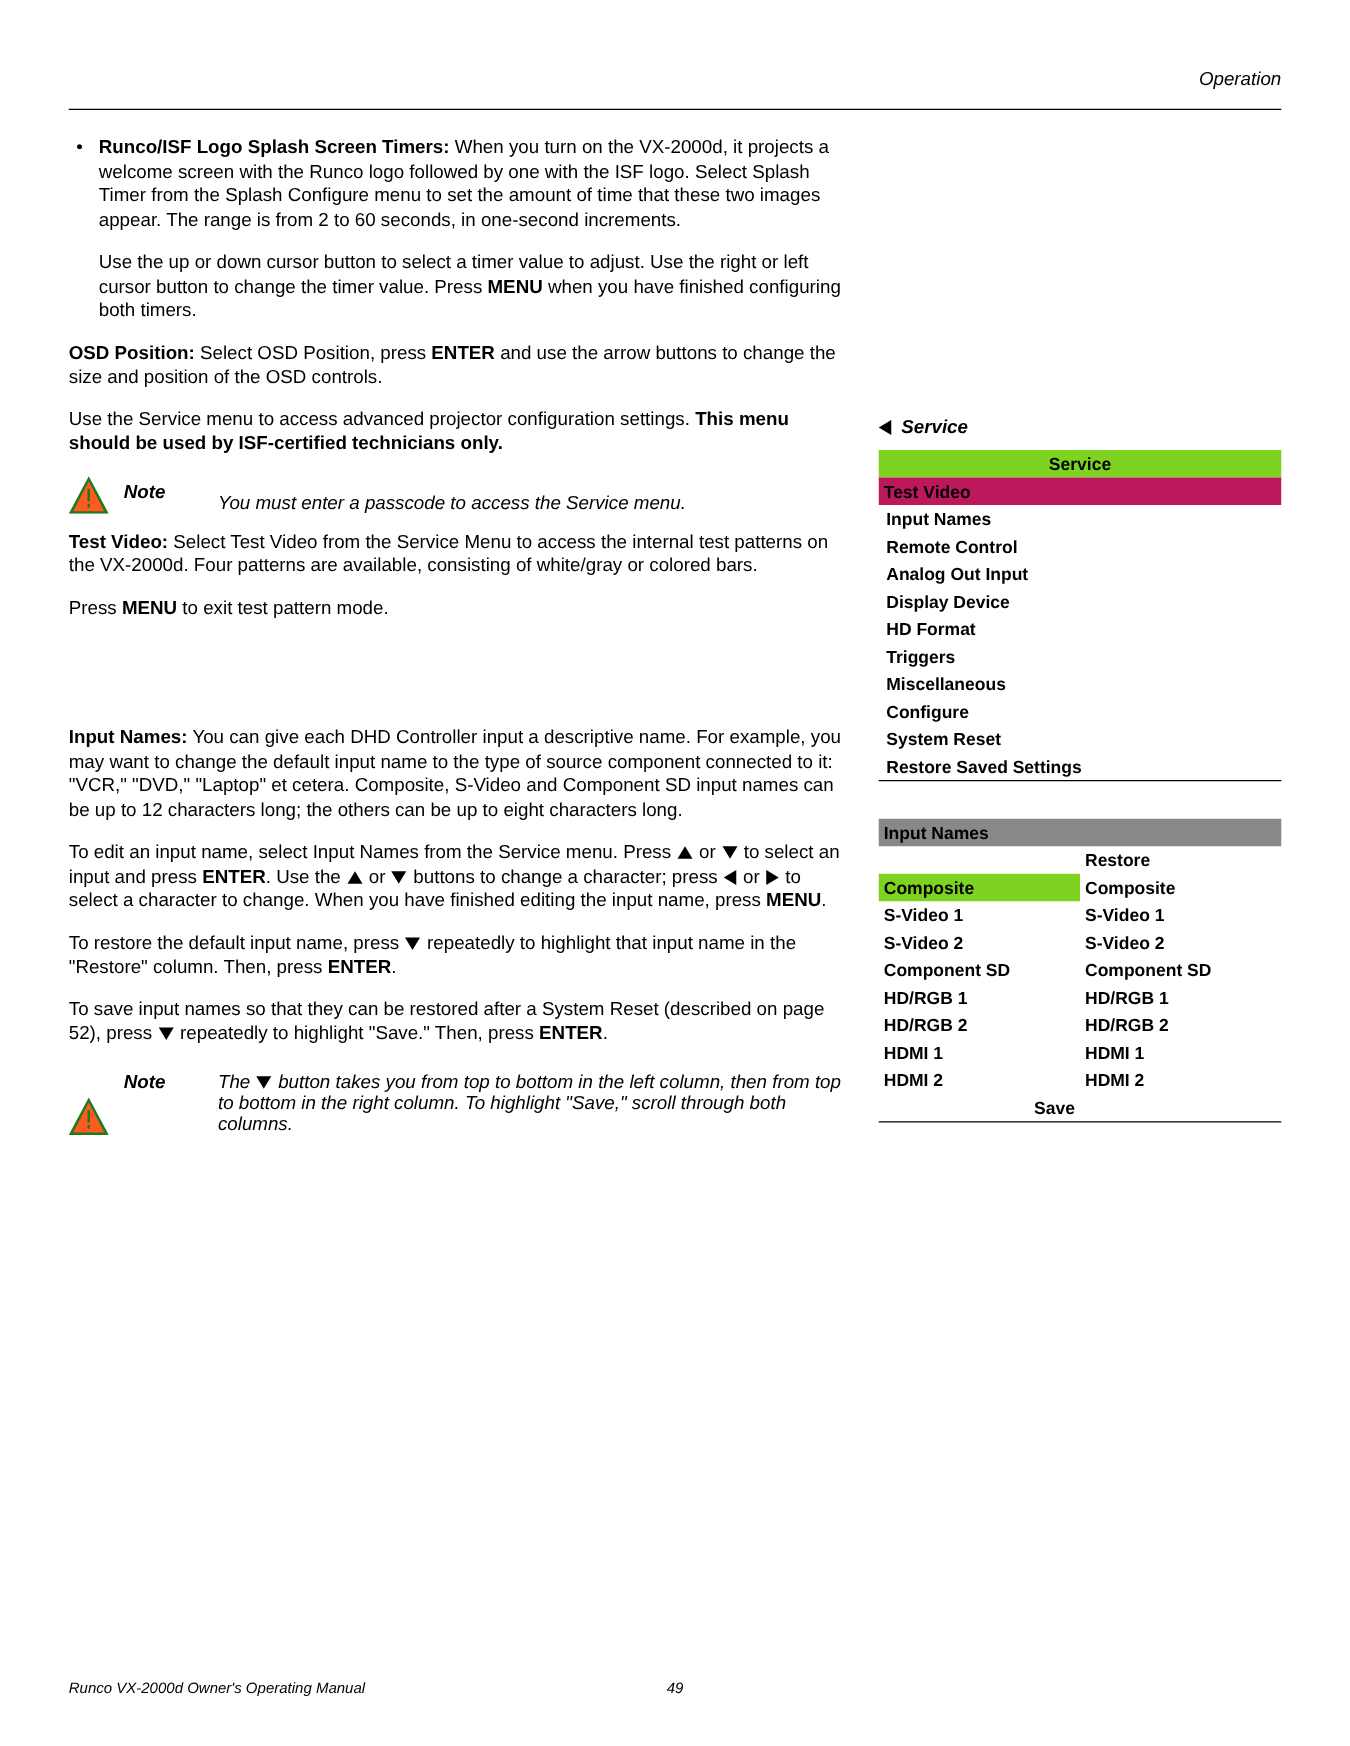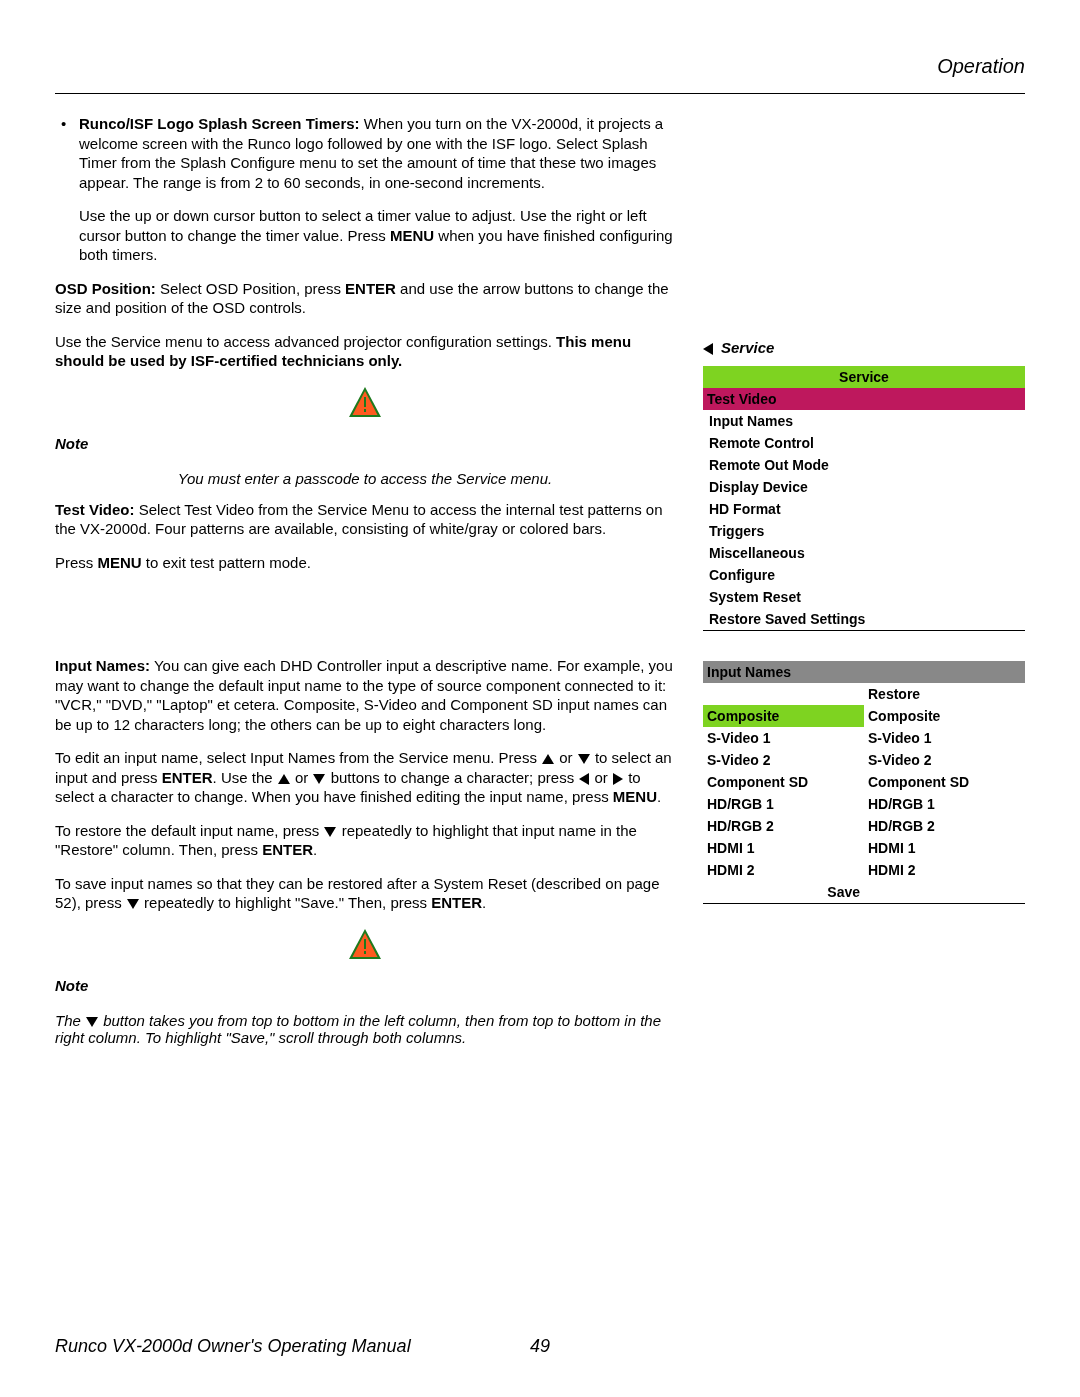--- a/index.html
+++ b/index.html
@@ -14,21 +14,21 @@
   .page {
     width: 1080px;
     height: 1397px;
     box-sizing: border-box;
     padding: 55px 55px 40px 55px;
     position: relative;
   }
   .header-right {
     text-align: right;
     font-style: italic;
-    font-size: 20px;
+    font-size: 15px;
     padding-right: 0;
     margin-bottom: 15px;
   }
   .hr {
     border: none;
     border-top: 1.5px solid #000;
     margin: 0 0 20px 0;
   }
   .content {
     display: flex;
@@ -50,24 +50,23 @@
     position: relative;
   }
   .bullet::before {
     content: "•";
     position: absolute;
     left: 6px;
     top: 0;
   }
   .note-row {
     display: flex;
-    align-items: center;
+    align-items: flex-end;
     gap: 12px;
     margin: 3px 0;
-    flex-direction: column;
   }
   .note-icon {
     flex-shrink: 0;
     margin-top: 2px;
   }
   .note-label {
     font-style: italic;
     font-weight: bold;
     margin-right: 30px;
     align-self: flex-start;
@@ -144,21 +143,21 @@
   .save-row td { padding-left: 20px; text-align: right; }
   .rule { border-bottom: 1.5px solid #000; }
 
   .footer {
     position: absolute;
     bottom: 40px;
     left: 55px;
     right: 55px;
     display: flex;
     font-style: italic;
-    font-size: 18px;
+    font-size: 12px;
   }
   .footer .pg {
     position: absolute;
     left: 50%;
     transform: translateX(-50%);
     font-style: italic;
   }
 
   .spacer-sm { height: 10px; }
   .spacer-md { height: 70px; }
@@ -257,21 +256,21 @@
         <tr class="menu-selected">
               <td>Test Video</td>
             </tr>
         <tr>
               <td>Input Names</td>
             </tr>
         <tr>
               <td>Remote Control</td>
             </tr>
         <tr>
-              <td>Remote Out Mode</td>
+              <td>Analog Out Input</td>
             </tr>
         <tr>
               <td>Display Device</td>
             </tr>
         <tr>
               <td>HD Format</td>
             </tr>
         <tr>
               <td>Triggers</td>
             </tr>

